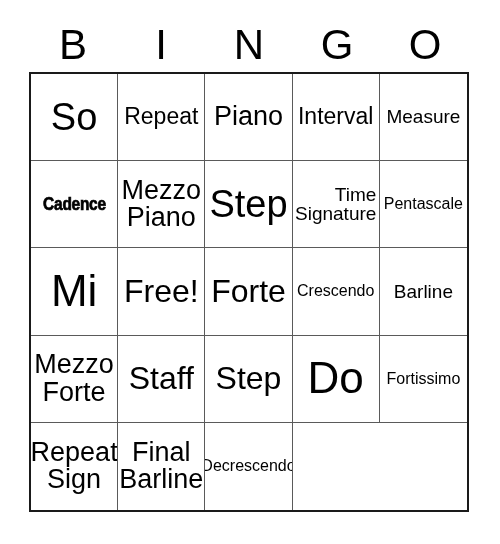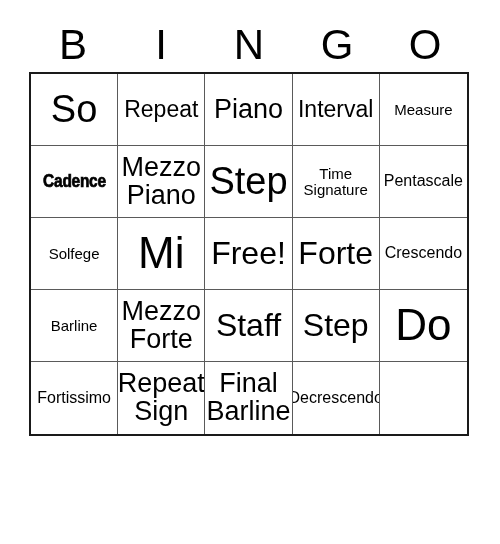--- a/index.html
+++ b/index.html
@@ -42,21 +42,21 @@
     color: #000000;
     letter-spacing: 0px;
   }
 
   
   #grid {
     position: absolute;
     left: 29px;
     top: 72px;
     width: 440px;
-    height: 364px;
+    height: 440px;
     box-sizing: border-box;
     border: 2px solid #1a1a1a;
     display: grid;
     grid-template-columns: repeat(5, 1fr);
     grid-template-rows: repeat(5, 1fr);
   }
   .cell {
     box-sizing: border-box;
     border-right: 1px solid #5a5a5a;
     border-bottom: 1px solid #5a5a5a;
@@ -77,21 +77,21 @@
     white-space: pre-line;
     display: block;
   }
 
   
   .sz-xxl  { font-size: 44px; }
   .sz-xl   { font-size: 38px; }
   .sz-lg   { font-size: 32px; }
   .sz-md   { font-size: 27px; }
   .sz-sm   { font-size: 23px; }
-  .sz-xs   { font-size: 15px; }
+  .sz-xs   { font-size: 19px; text-align: right; }
   .sz-xxs  { font-size: 16px; }
 
   
   .style-heavy-condensed {
     font-weight: 700;
     font-size: 18px;
     transform: scaleX(0.86);
     letter-spacing: -0.3px;
     -webkit-text-stroke: 0.7px #000000;
   }
@@ -136,23 +136,20 @@
         <span class="cell-text sz-xl">Step</span>
       </div>
       <div class="cell">
         <span class="cell-text sz-xs">Time
 Signature</span>
       </div>
       <div class="cell">
         <span class="cell-text sz-xxs">Pentascale</span>
       </div>
       <div class="cell">
-        <span class="cell-text sz-xs">Solfege</span>
-      </div>
-      <div class="cell">
         <span class="cell-text sz-xxl">Mi</span>
       </div>
       <div class="cell">
         <span class="cell-text sz-lg">Free!</span>
       </div>
       <div class="cell">
         <span class="cell-text sz-lg">Forte</span>
       </div>
       <div class="cell">
         <span class="cell-text sz-xxs">Crescendo</span>

